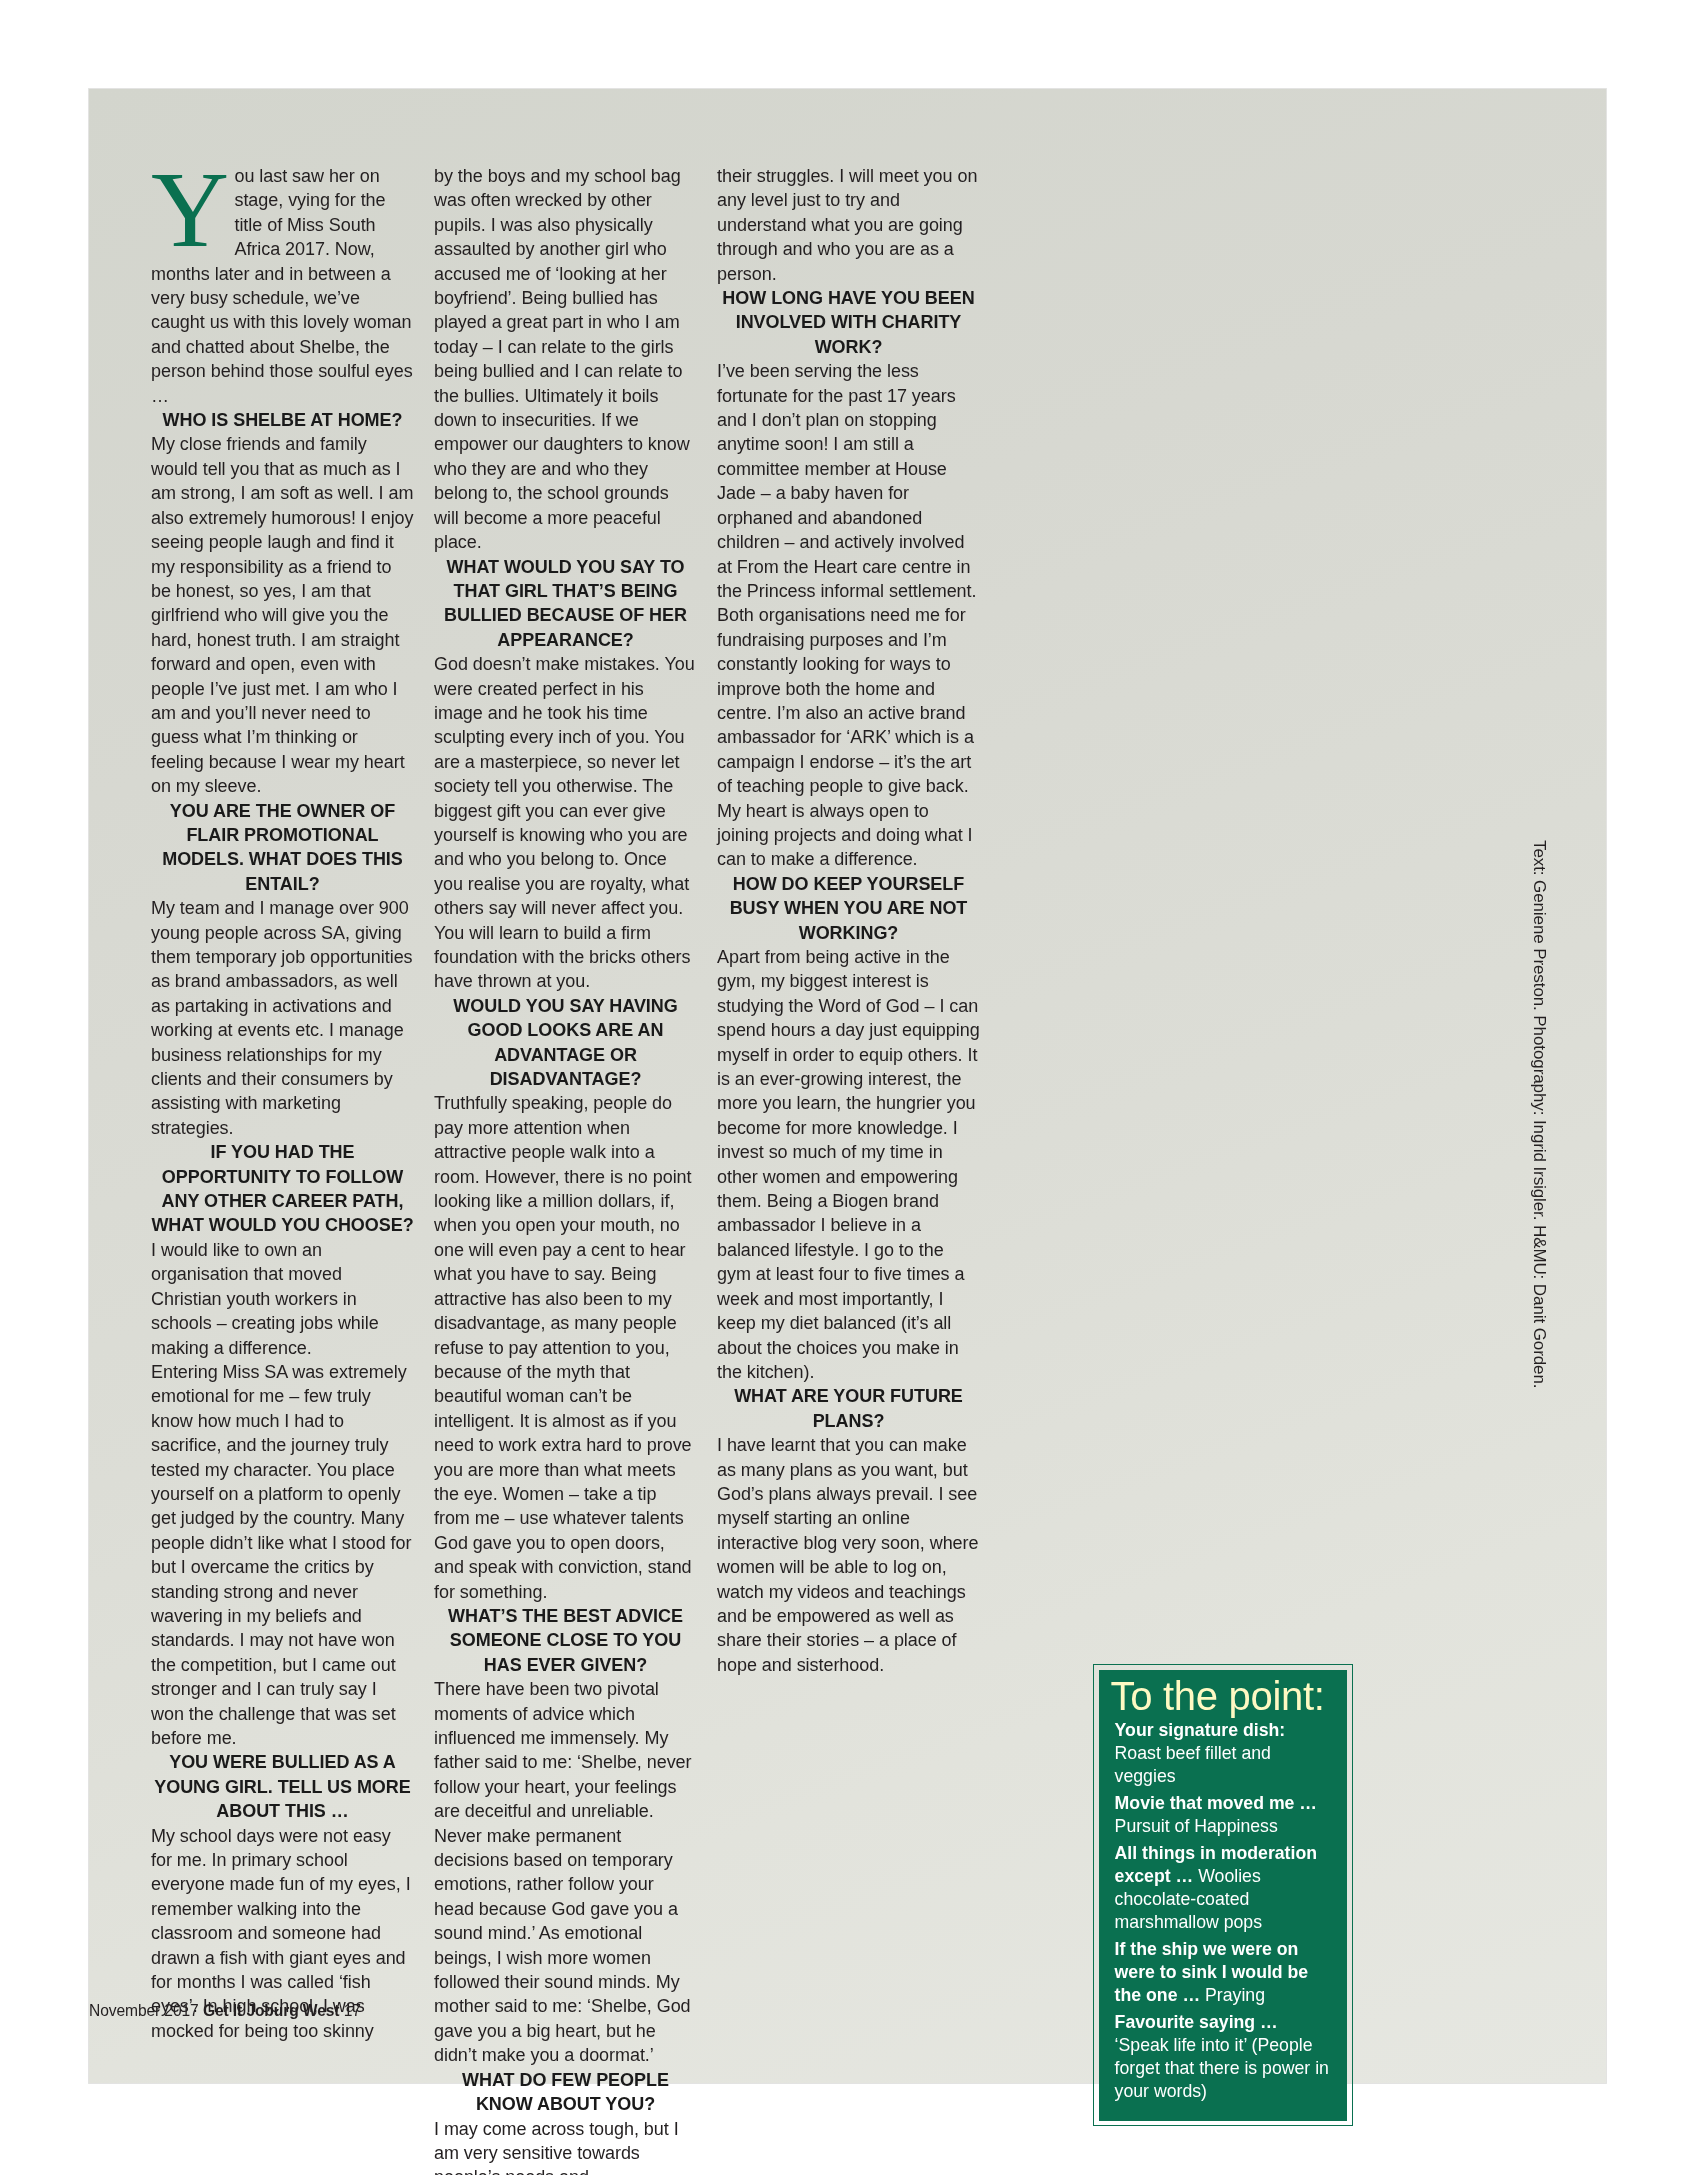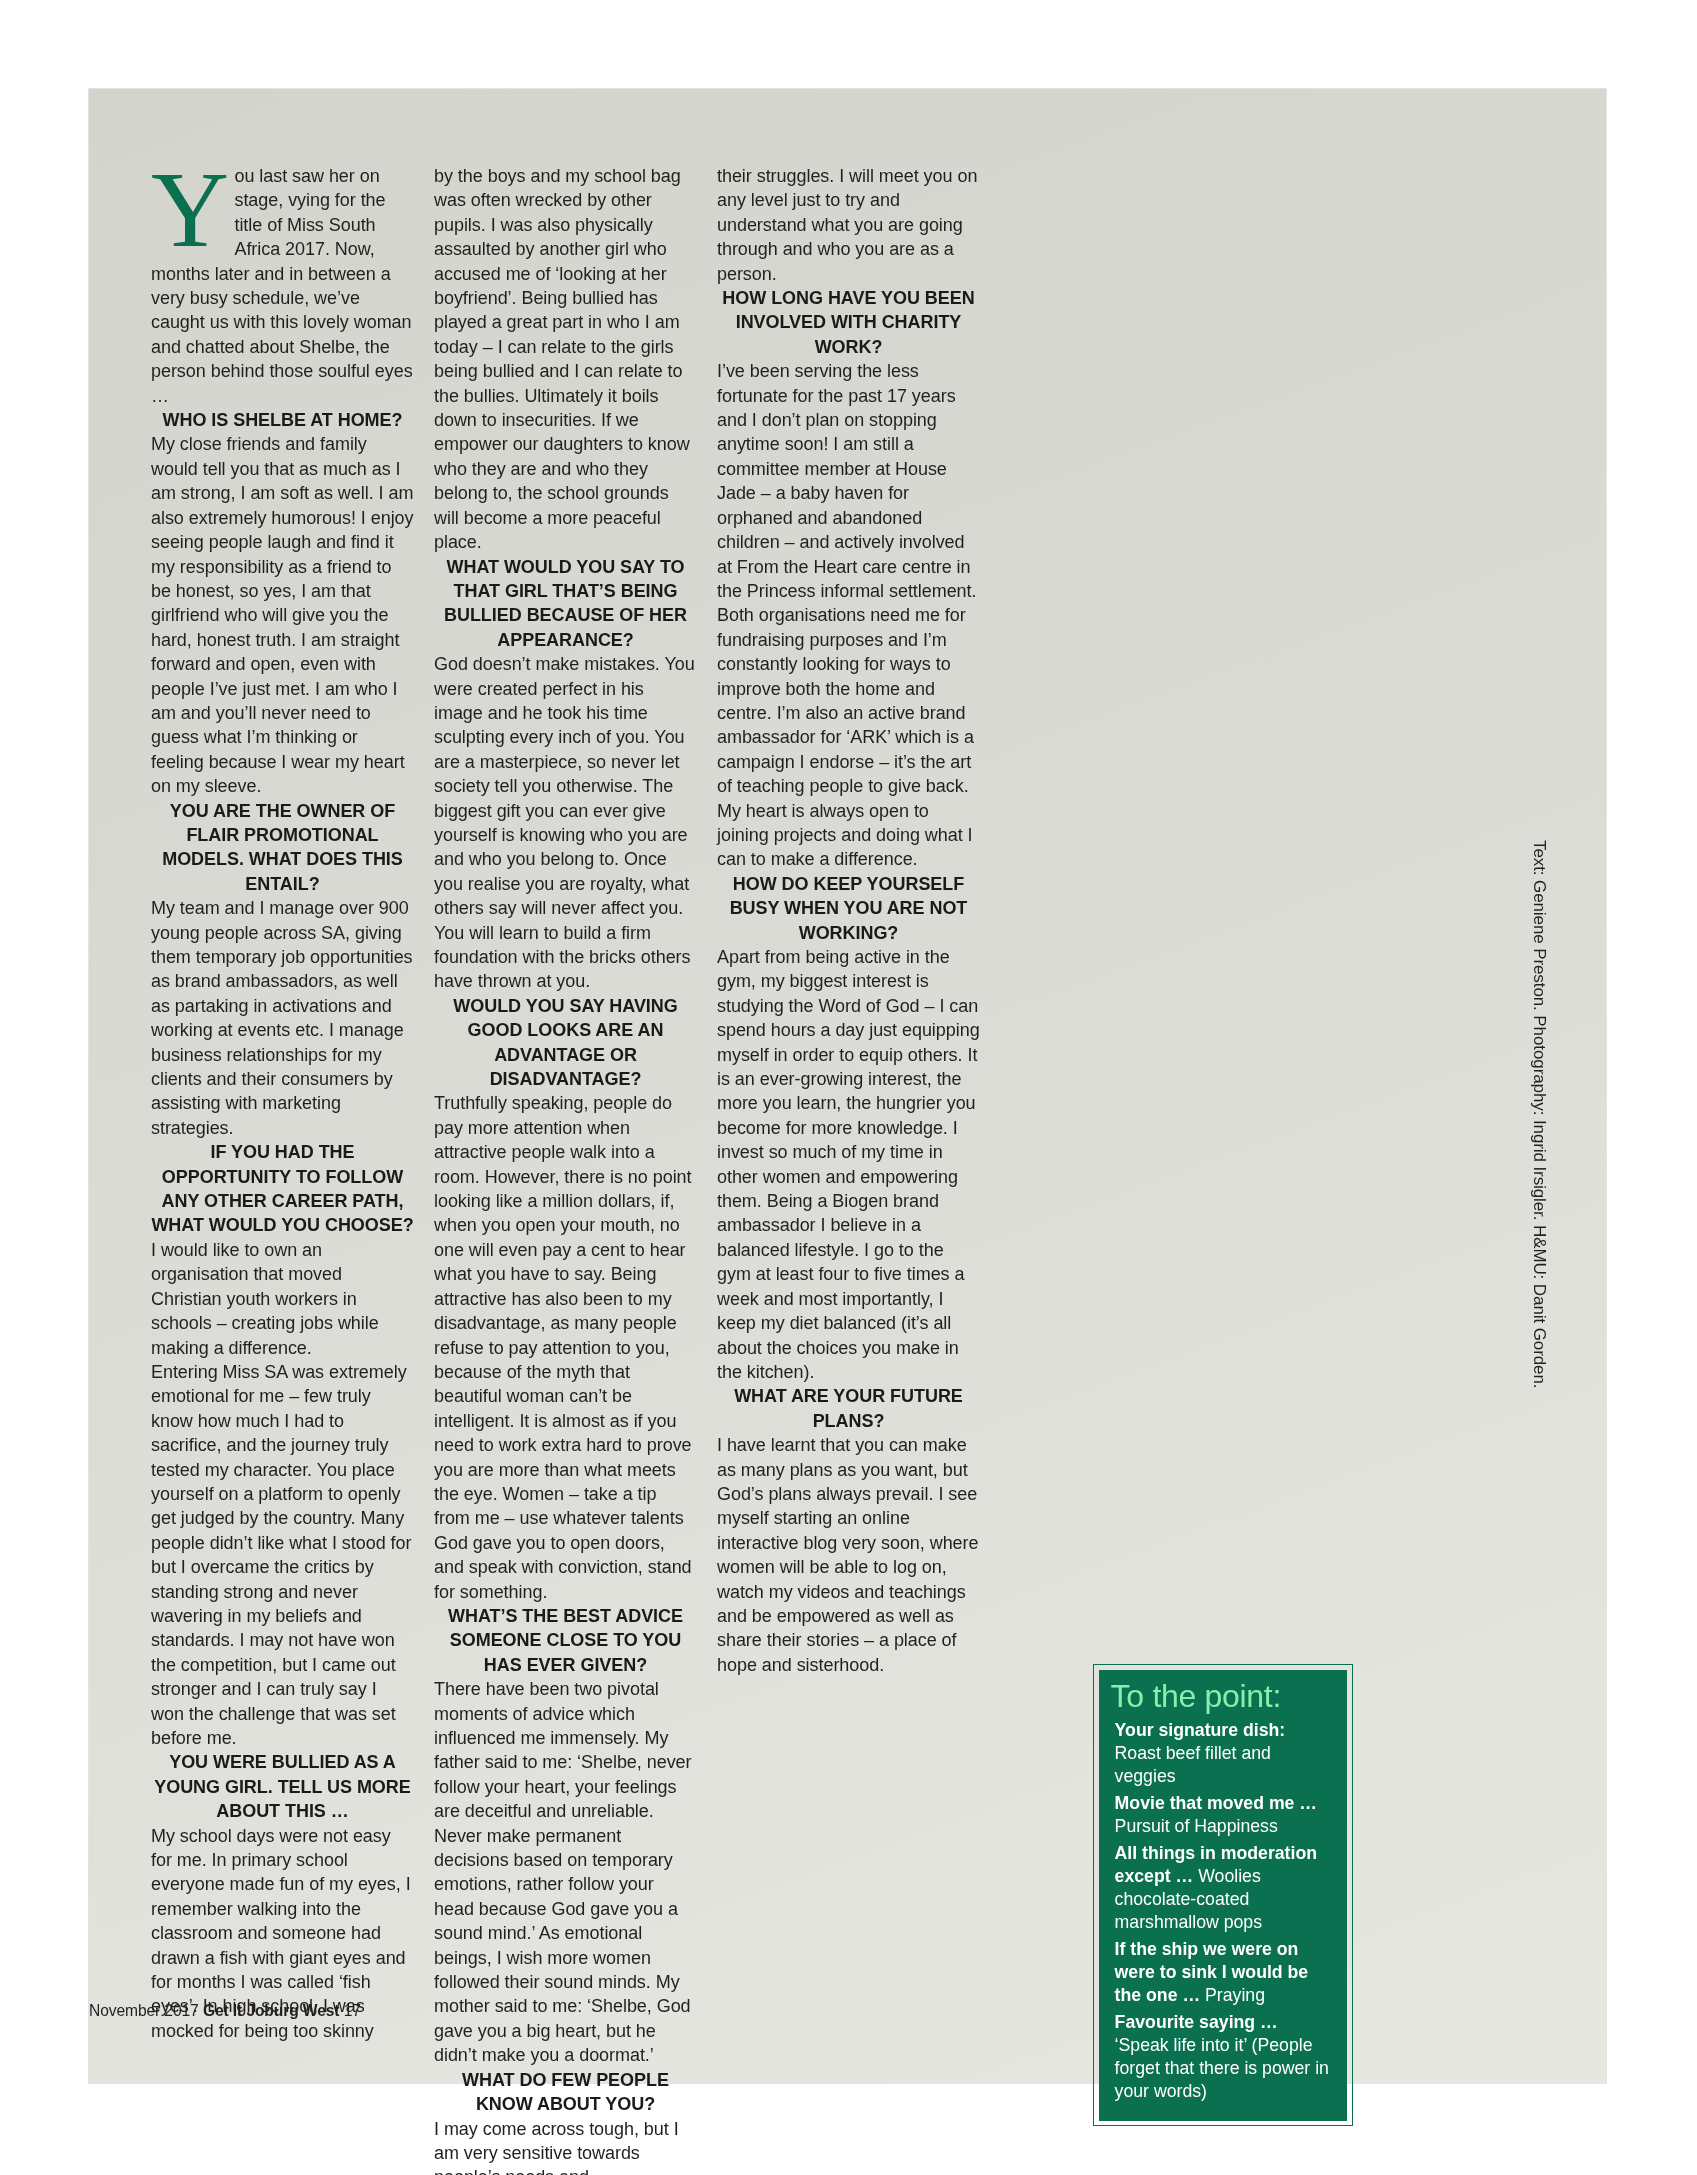--- a/index.html
+++ b/index.html
@@ -74,23 +74,23 @@
     border: 1.8px solid #0a7050;
     padding: 4.6px;
     box-sizing: border-box;
     background: transparent;
   }
   #tothepoint-inner {
     background: #0a7050;
     padding: 8.3px 12px 13.8px 12px;
   }
   #ttp-title {
-    font-size: 32px;
+    font-size: 40px;
     line-height: 37px;
-    color: #86efac;
+    color: #fef9c3;
     font-weight: 300;
     letter-spacing: -0.3px;
     margin-bottom: 0.9px;
     white-space: nowrap;
   }
   .ttp-line {
     font-size: 17.7px;
     line-height: 23px;
     color: #ffffff;
     margin: 4px;

